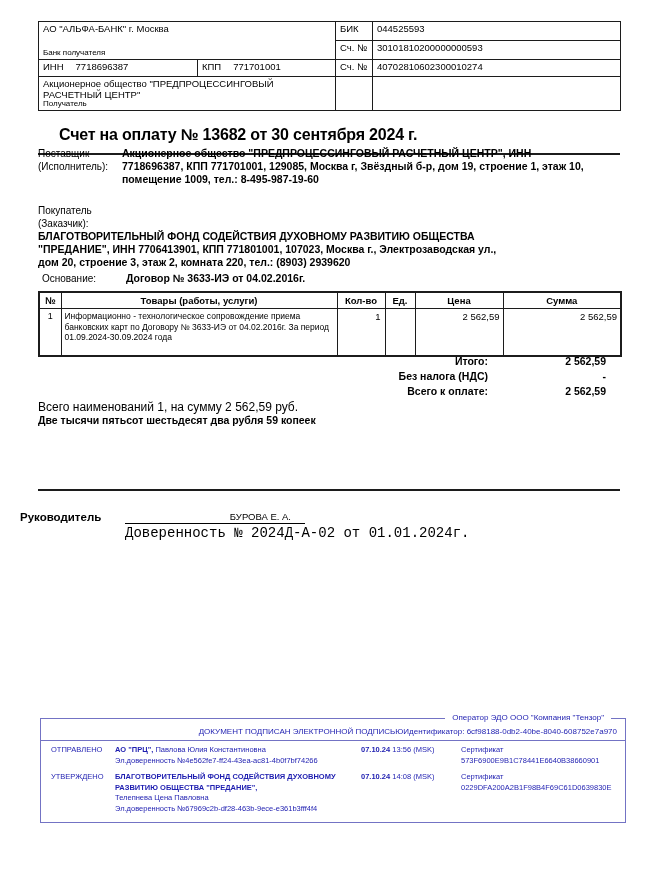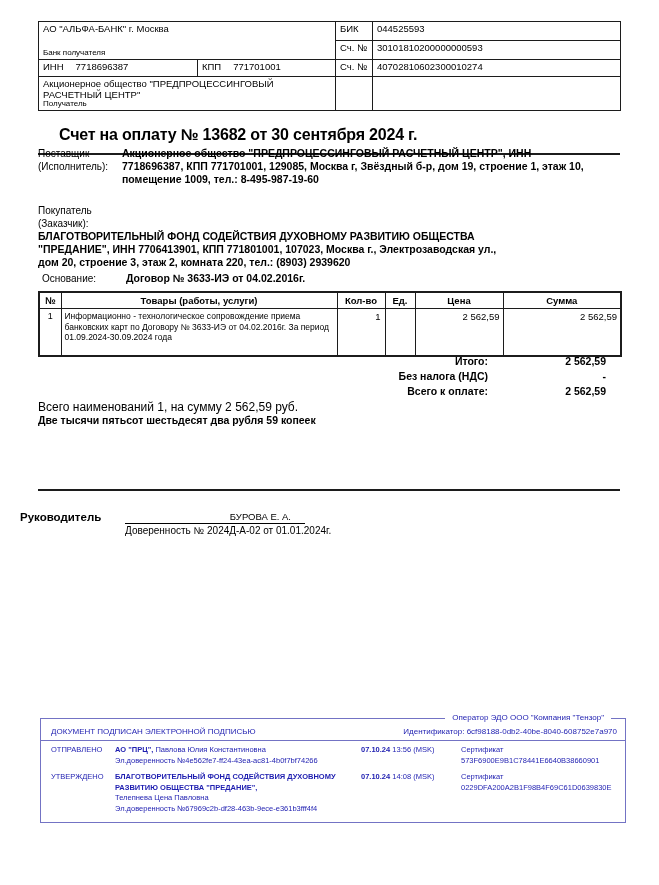--- a/index.html
+++ b/index.html
@@ -43,33 +43,33 @@
   .trow { line-height:15px; font-size:10.5px; font-weight:bold; }
   .tval { display:inline-block; width:118px; padding-right:14px; text-align:right; }
   .summary { font-size:12px; }
   .words { font-size:10.5px; font-weight:bold; }
 
   
   .sigline { display:flex; align-items:flex-start; }
   .role { width:67px; flex:none; font-size:11.5px; font-weight:bold; }
   .sig-area { margin-left:38px; width:180px; }
   .sig-name { font-size:9.5px; text-align:right; padding:0 14px 1px 0; border-bottom:1px solid #000; }
-  .sig-att { font-size:10px; padding-top:1px; white-space:nowrap; }
+  .sig-att { font-size:14px; padding-top:1px; white-space:nowrap;font-family:Liberation Mono, monospace; }
 
   
   .stamp {
     position:absolute; left:40px; top:718px; width:584px;
     border:1px solid #7373c4; color:#1d1db0;
   }
   .stamp .op {
     position:absolute; top:-6px; right:14px; background:#fff; padding:0 7px;
     font-size:8px; white-space:nowrap;
   }
   .stamp-head {
-    display:flex; justify-content:space-between; align-items:flex-end;
+    display:flex; justify-content:flex-end; align-items:flex-end;
     padding:8px 8px 4px 10px; font-size:8px; border-bottom:1px solid #7373c4;
   }
   .srow { display:flex; padding:4px 8px 2px 10px; font-size:7.5px; line-height:10.5px; }
   .srow:last-child { padding-bottom:8px; }
   .scol-status { width:64px; flex:none; }
   .scol-main { width:238px; flex:none; padding-right:8px; }
   .scol-date { width:100px; flex:none; }
   .scol-cert { flex:1; }
   .b { font-weight:bold; }
 </style>

